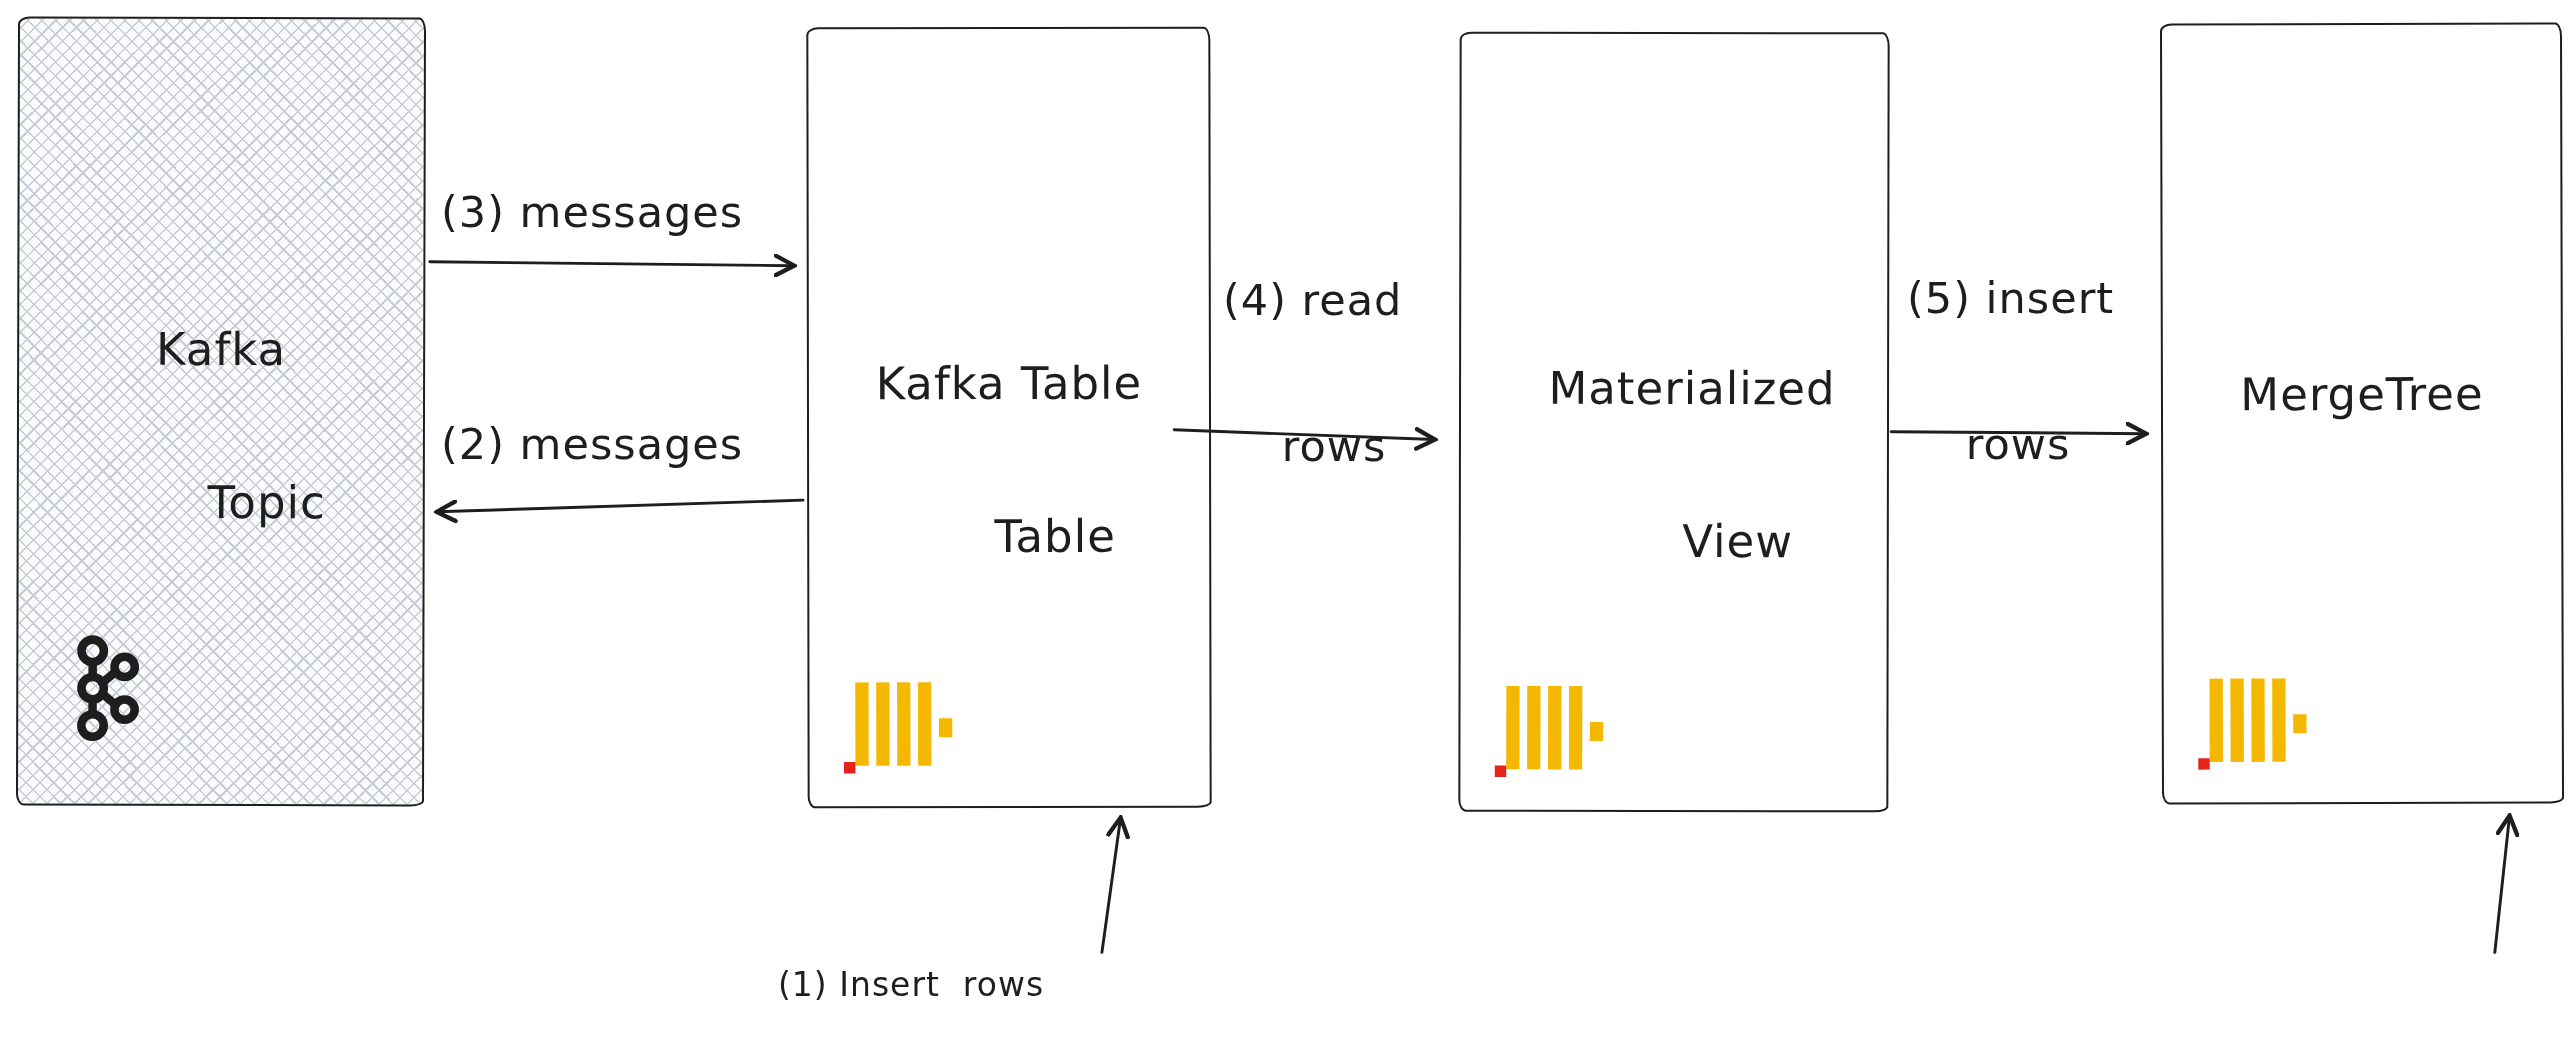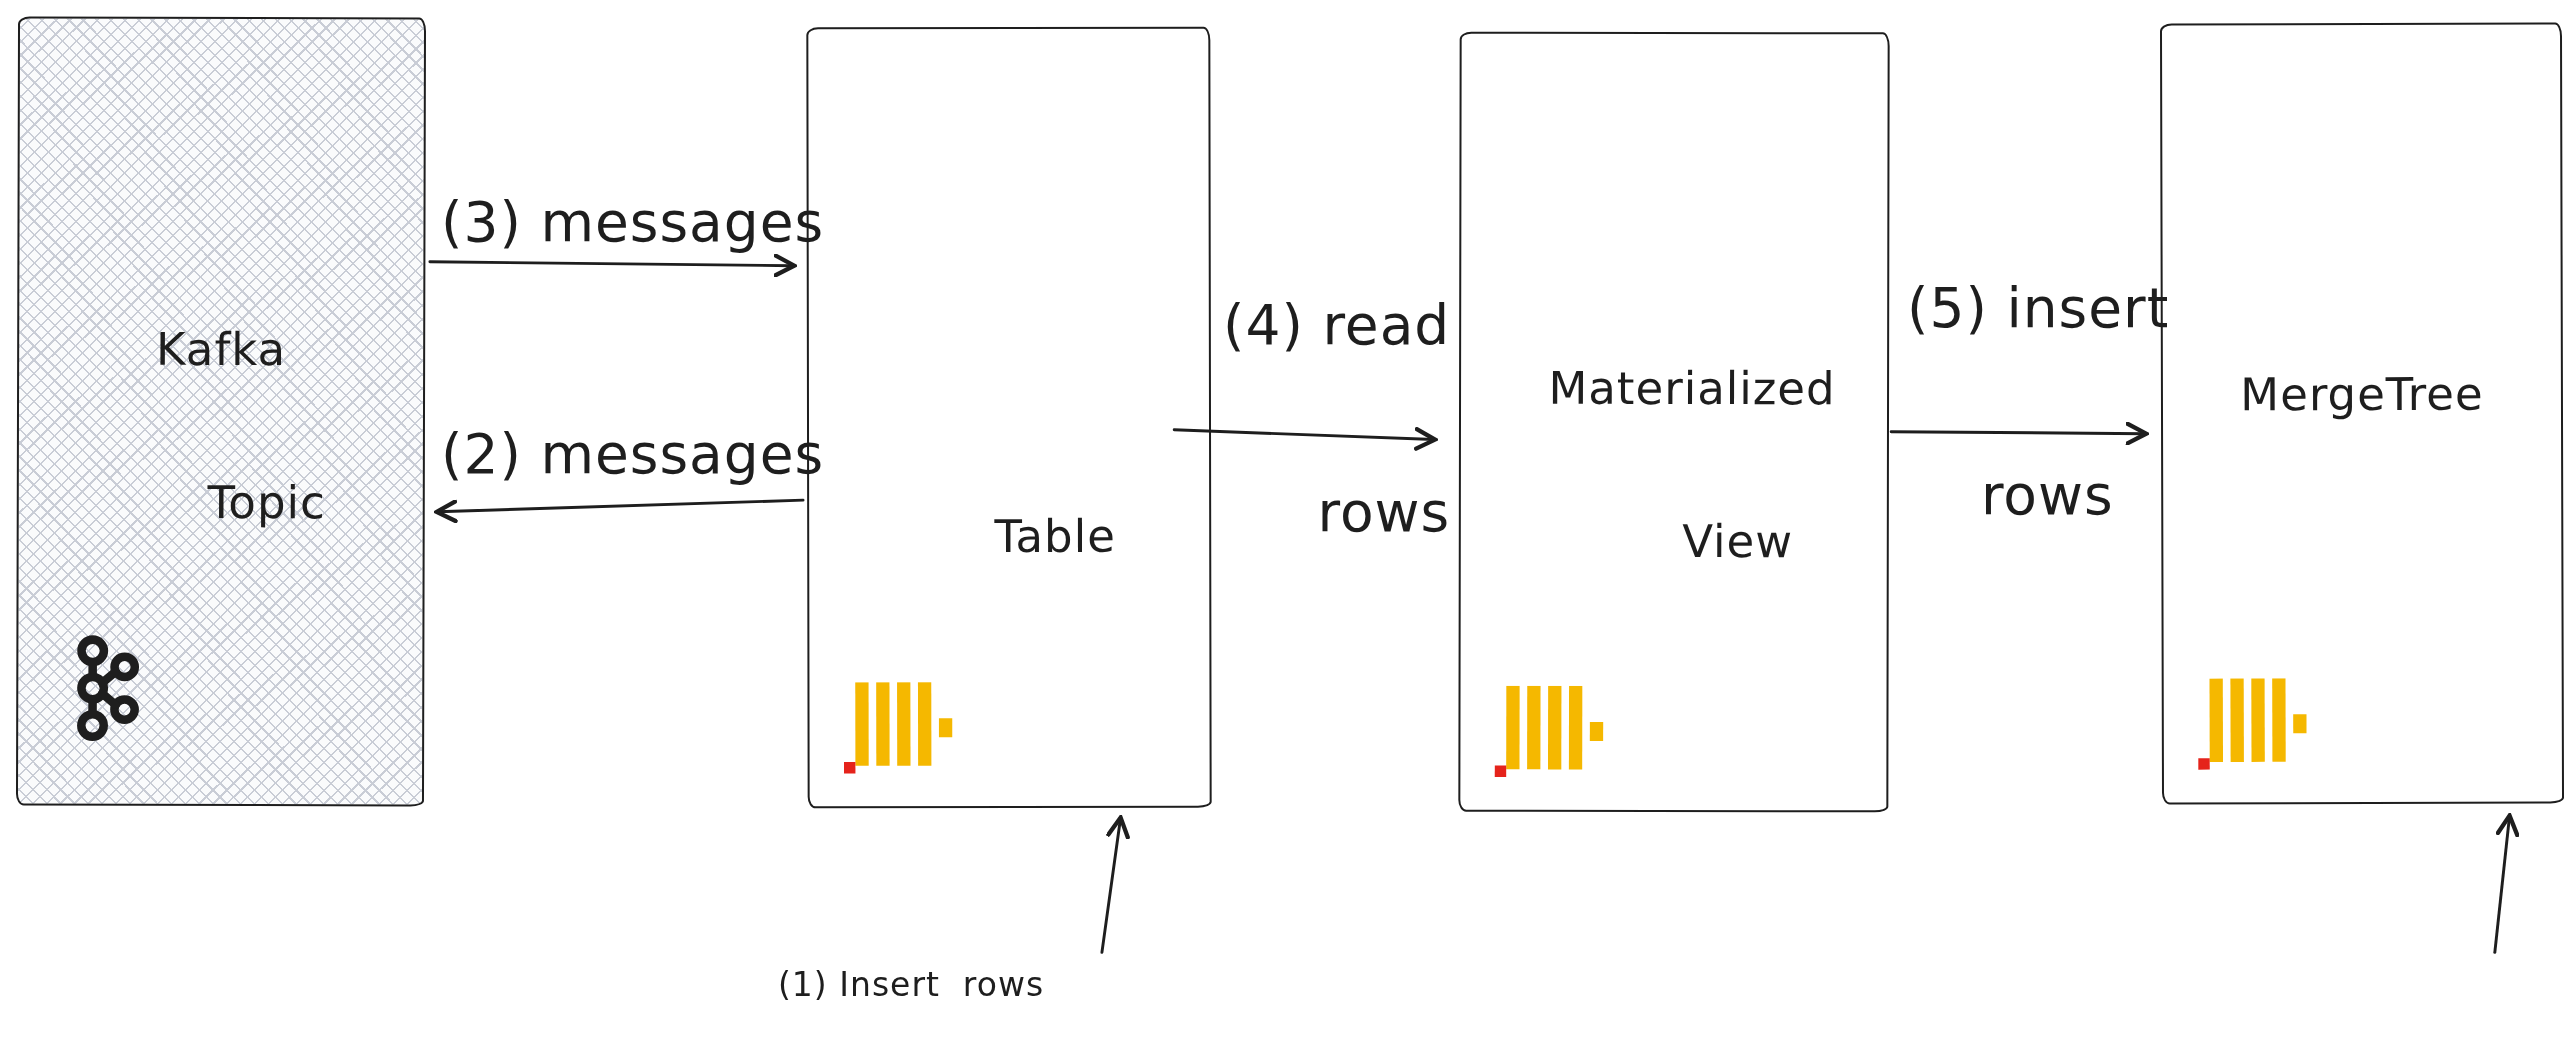--- a/index.html
+++ b/index.html
@@ -55,28 +55,28 @@
   .ch-red{fill:var(--ch-red);}
   .k-ring{fill:none;stroke:var(--stroke);stroke-width:3.2;}
   .k-link{stroke:var(--stroke);stroke-width:3.2;stroke-linecap:round;}
   .edges{
     position:absolute;left:0;top:0;width:2576px;height:1052px;
     pointer-events:none;
   }
   .edge-line{fill:none;stroke:var(--stroke);stroke-width:3;stroke-linecap:round;}
   .edge-label{
     position:absolute;
-    font-size:55px;
+    font-size:43px;
     letter-spacing:1px;
     white-space:pre;
     line-height:1.7;
   }
   #label-e3{left:441px;top:176px;}
   #label-e2{left:441px;top:408px;}
-  #label-e4{left:1223px;top:279px;text-align:right;}
+  #label-e4{left:1223px;top:264px;}
   #label-e5{left:1907px;top:262px;}
   #label-e1{left:778px;top:957px;font-size:33px;}
   #label-e6{left:2106px;top:955px;font-size:47px;}
 </style>
 </head>
 <body>
 
 <div class="canvas">
 
   <div class="node hatched" id="node-kafka-topic">
@@ -90,21 +90,21 @@
       <circle class="k-ring" cx="23" cy="12" r="3.8"></circle>
       <circle class="k-ring" cx="23" cy="28" r="3.8"></circle>
       <line class="k-link" x1="11" y1="10.5" x2="11" y2="15.5"></line>
       <line class="k-link" x1="11" y1="24.5" x2="11" y2="29.5"></line>
       <line class="k-link" x1="14.6" y1="18" x2="19.6" y2="13.8"></line>
       <line class="k-link" x1="14.6" y1="22" x2="19.6" y2="26.2"></line>
     </svg>
   </div>
 
   <div class="node" id="node-kafka-table-engine">
-    <div class="node-label"><br>
+    <div class="node-label"><span>Kafka Table</span><br>
       <span>Table</span>
     </div>
     <svg class="node-icon ch-icon" viewBox="0 0 58 50">
       <rect class="ch-bar" x="6" y="0" width="7" height="44"></rect>
       <rect class="ch-bar" x="17" y="0" width="7" height="44"></rect>
       <rect class="ch-bar" x="28" y="0" width="7" height="44"></rect>
       <rect class="ch-bar" x="39" y="0" width="7" height="44"></rect>
       <rect class="ch-bar" x="50" y="19" width="7" height="10"></rect>
       <rect class="ch-red" x="0" y="42" width="6" height="6"></rect>
     </svg>

